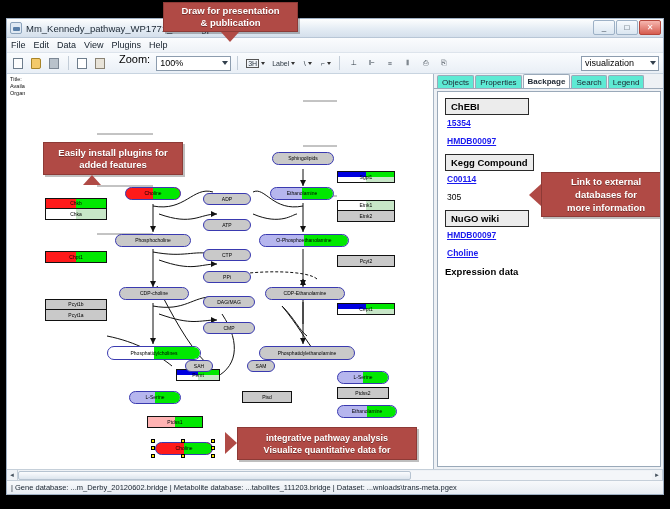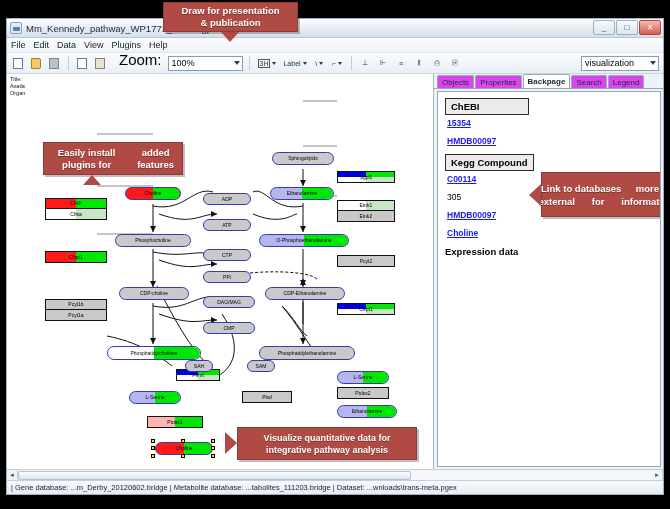--- a/index.html
+++ b/index.html
@@ -59,21 +59,21 @@
   }
   .tool { width:15px;height:15px;position:relative; }
   .tool i {
     position:absolute; left:2px; top:2px; width:10px;height:11px;
     border:1px solid #6e7d8c; background:#fdfdfd; display:block;
   }
   .tool.open i { background:#f3c96a; border-color:#a88428; border-radius:0 2px 2px 0;}
   .tool.save i { background:#b9c2cb; border-color:#7c8794; }
   .tool.copy i { background:#fff; }
   .tool.paste i { background:#e8e3d8; border-color:#8a8374; }
-  .zoomlabel { font-size:15px; margin:0 3px 8px 8px; }
+  .zoomlabel { font-size:11px; margin:0 3px 8px 8px; }
   .combo {
     height:15px; border:1px solid #8c9cae; background:#fff;
     display:flex; align-items:center; font-size:9px; padding-left:3px;
     position:relative;
   }
   .combo .arrow {
     position:absolute; right:2px; top:4px;
     border-left:3px solid transparent;border-right:3px solid transparent;
     border-top:4px solid #33404d;
   }
@@ -98,21 +98,21 @@
     min-width:0;
   }
   
   .tabstrip {
     height:15px; flex:0 0 15px; display:flex; align-items:flex-end;
     background:#eef1f5; padding-left:3px; gap:1px;
     border-bottom:1px solid #9aa9b9;
   }
   .tab {
     font-size:8px; padding:1px 4px 1px 4px; height:13px; line-height:11px;
-    border:1px solid #9aa9b9; border-bottom:none; background:#d946ef;
+    border:1px solid #9aa9b9; border-bottom:none; background:#5eead4;
     border-radius:2px 2px 0 0; color:#1d2732;
   }
   .tab.active { background:#fff; height:14px; line-height:12px; font-weight:bold; }
   .backpage {
     flex:1 1 auto; background:#fff; border:1px solid #9aa9b9; margin:2px 2px 2px 3px;
     overflow:hidden; position:relative; padding:6px 7px;
   }
   .bp-head {
     border:1px solid #2a2a2a; background:#ececec;
     font-weight:bold; font-size:9.5px; padding:2px 5px;
@@ -475,29 +475,29 @@
         <div class="sel-handle" style="left:1px;top:1px;"></div>
         <div class="sel-handle" style="left:31px;top:1px;"></div>
         <div class="sel-handle" style="left:61px;top:1px;"></div>
         <div class="sel-handle" style="left:1px;top:8px;"></div>
         <div class="sel-handle" style="left:61px;top:8px;"></div>
         <div class="sel-handle" style="left:1px;top:16px;"></div>
         <div class="sel-handle" style="left:31px;top:16px;"></div>
         <div class="sel-handle" style="left:61px;top:16px;"></div>
       </div>
 
-      <div class="callout shadow" style="left:36px;top:68px;width:140px;height:33px;flex-direction:row;font-size:9.5px;line-height:12px;">
+      <div class="callout shadow" style="left:36px;top:68px;width:140px;height:33px;flex-direction:column;font-size:9.5px;line-height:12px;">
         <div>Easily install plugins for</div>
         <div>added features</div>
       </div>
       <div class="arrow-up" style="left:76px;top:101px;"></div>
 
       <div class="callout shadow" style="left:230px;top:353px;width:180px;height:33px;flex-direction:column;font-size:9px;line-height:12px;">
+        <div>integrative pathway analysis</div>
         <div>Visualize quantitative data  for</div>
-        <div>integrative pathway analysis</div>
       </div>
       <div class="arrow-right" style="left:218px;top:358px;"></div>
     </div>
 
     <div class="right-pane">
       <div class="tabstrip">
         <div class="tab">Objects</div>
         <div class="tab">Properties</div>
         <div class="tab active">Backpage</div>
         <div class="tab">Search</div>
@@ -508,28 +508,29 @@
         <div class="bp-head">ChEBI</div>
         <a class="bp-link" href="#">15354</a>
 
         <a class="bp-link" href="#">HMDB00097</a>
 
         <div class="bp-head">Kegg Compound</div>
         <a class="bp-link" href="#">C00114</a>
 
         <span class="bp-plain">305</span>
 
+        <div class="bp-head">NuGO wiki</div>
         <a class="bp-link" href="#">HMDB00097</a>
 
         <a class="bp-link" href="#">Choline</a>
 
         <div class="bp-section">Expression data</div>
 
         
-        <div class="callout shadow" style="left:103px;top:80px;width:130px;height:45px;flex-direction:row;font-size:9.5px;line-height:13px;">
+        <div class="callout shadow" style="left:103px;top:80px;width:130px;height:45px;flex-direction:column;font-size:9.5px;line-height:13px;">
           <div>Link  to external</div>
           <div>databases  for</div>
           <div>more information</div>
         </div>
         <div class="arrow-left" style="left:91px;top:92px;"></div>
       </div>
     </div>
   </div>
 
   <div class="hscroll">

